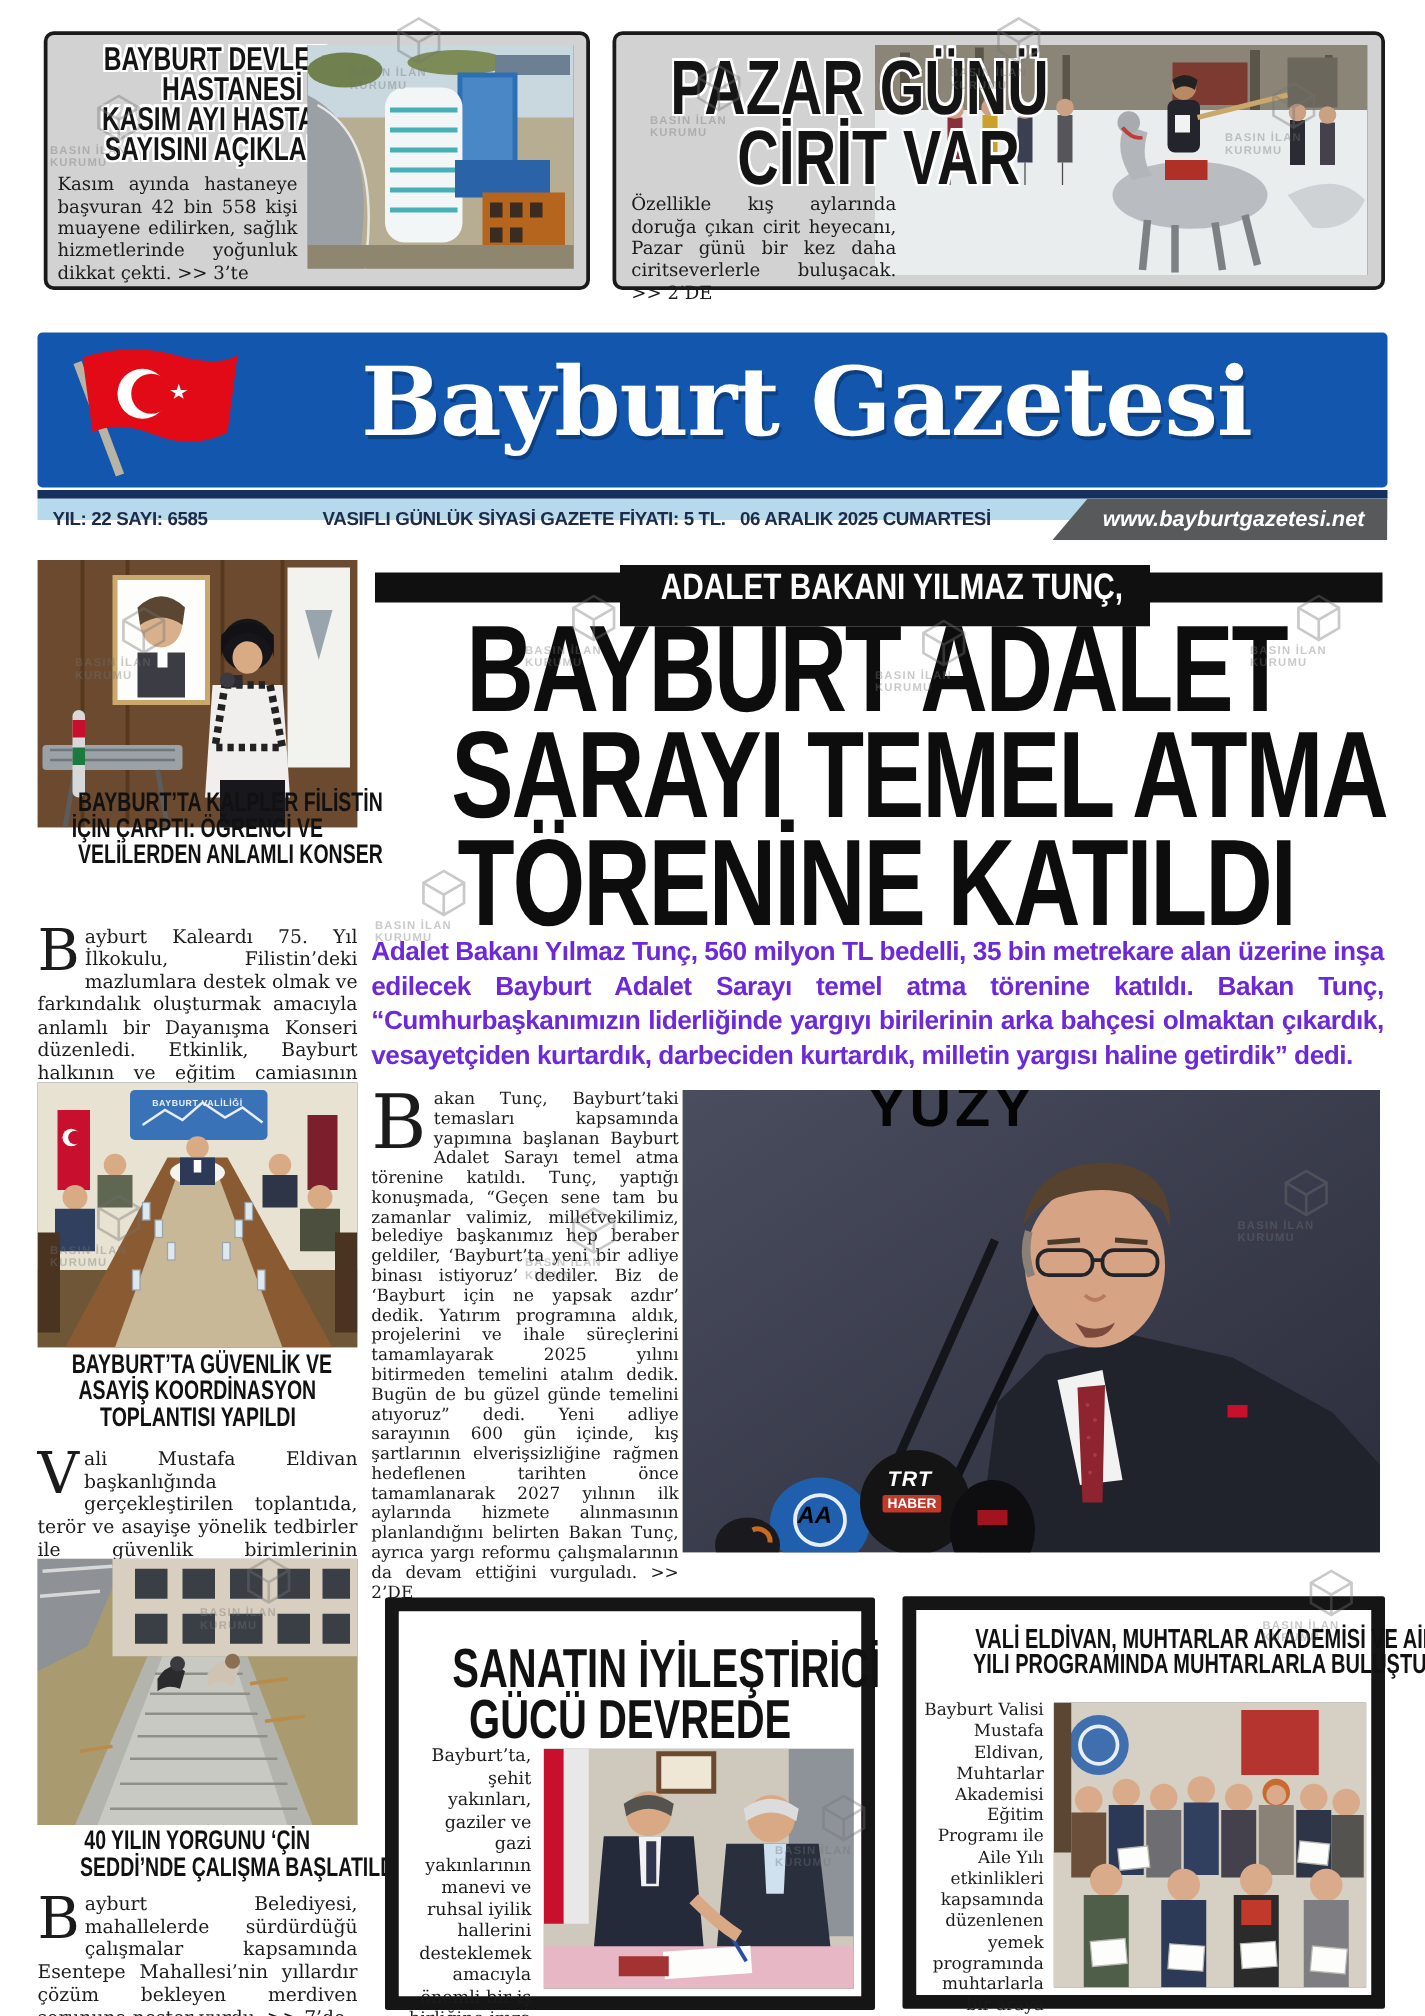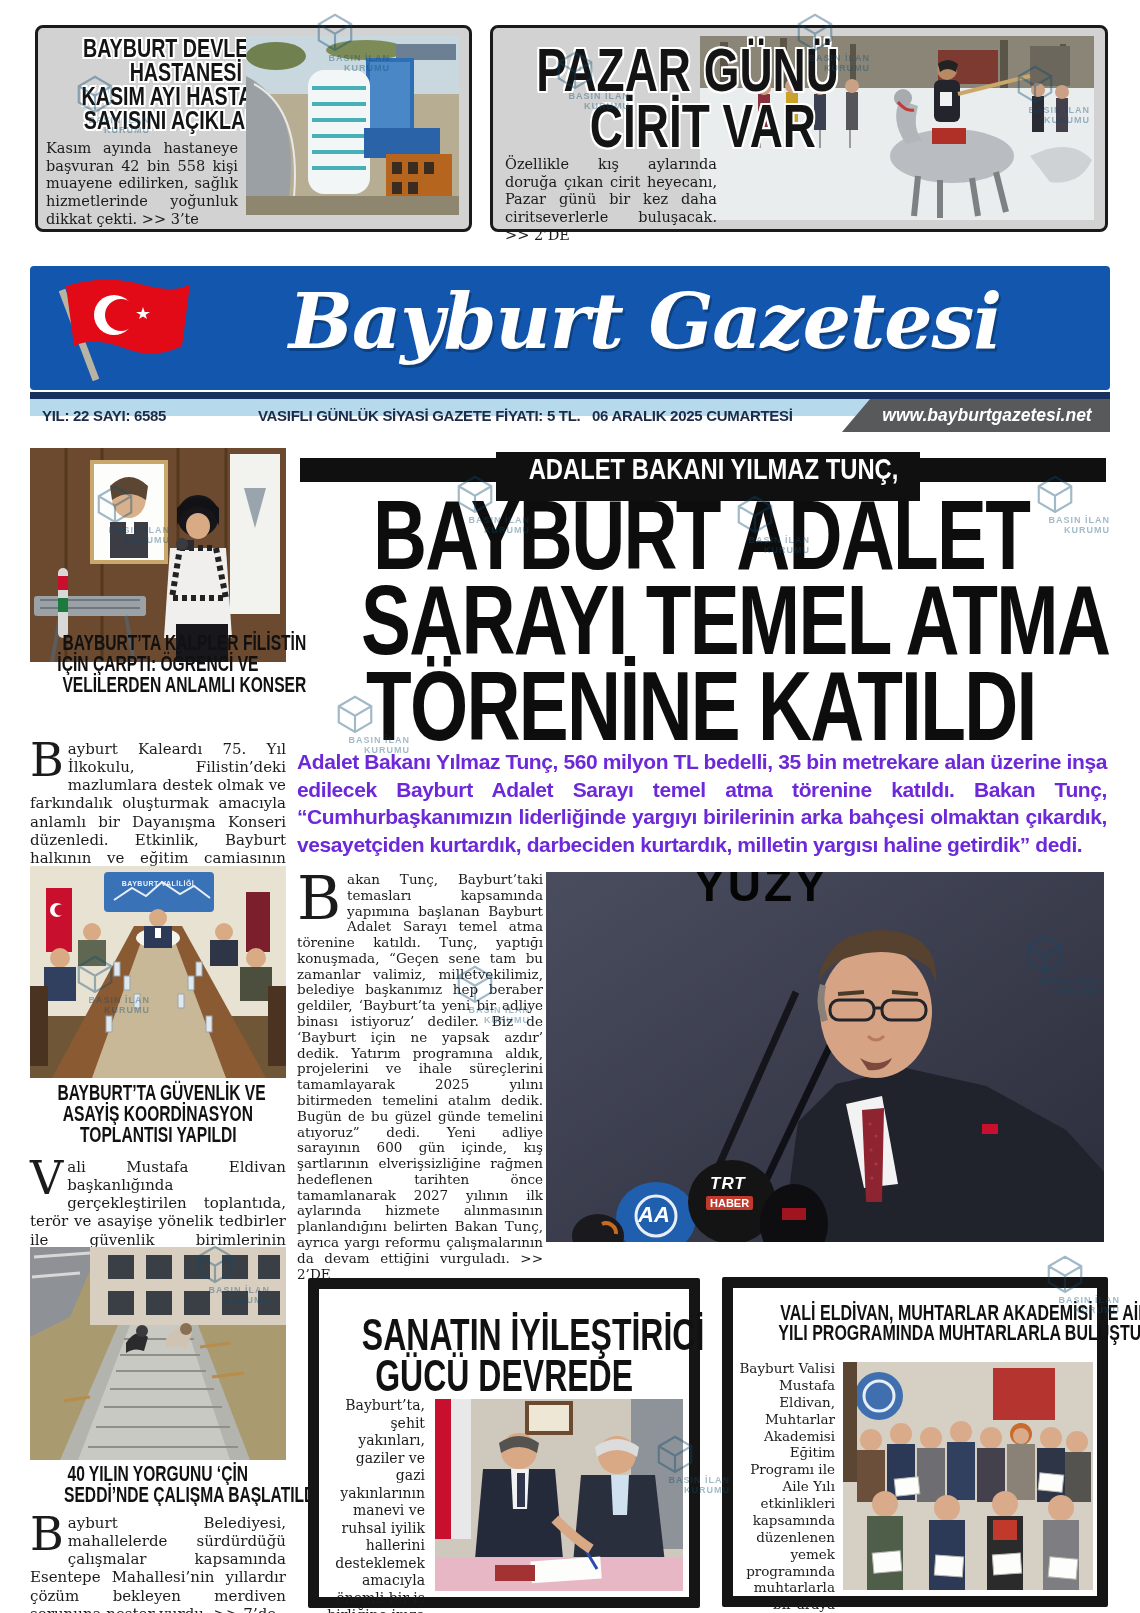--- a/index.html
+++ b/index.html
@@ -1,21 +1,21 @@
 <!DOCTYPE html>
 <html><head>
 <meta charset="utf-8">
 <style>
   html,body{margin:0;padding:0;background:#e9e9e9;}
   .page{position:relative;width:1140px;height:1613px;background:#ffffff;overflow:hidden;
         font-family:"Liberation Sans",sans-serif;color:#111;}
   .abs{position:absolute;}
   
   #wm-layer{position:absolute;inset:0;z-index:30;pointer-events:none;}
-  .wm{position:absolute;width:110px;text-align:right;opacity:.38;color:#0c4a6e;}
+  .wm{position:absolute;width:110px;text-align:left;opacity:.38;color:#737373;}
   .wm svg{display:block;margin:0 auto;}
   .wm span{display:block;font-size:9px;font-weight:bold;letter-spacing:1px;line-height:1.1;}
   
   .cnd{display:inline-block;white-space:nowrap;transform-origin:50% 50%;font-weight:bold;}
   
   .topbox{background:#d2d2d2;border:3px solid #1a1a1a;border-radius:8px;}
   .outline-head{color:#141414;font-weight:bold;line-height:1.0;
     text-shadow:-2px -2px 0 #fff,2px -2px 0 #fff,-2px 2px 0 #fff,2px 2px 0 #fff,
                  0 -2px 0 #fff,0 2px 0 #fff,-2px 0 0 #fff,2px 0 0 #fff;}
   .serifbody{font-family:"DejaVu Serif","Liberation Serif",serif;text-align:justify;color:#1b1b1b;}
@@ -152,21 +152,21 @@
         <line x1="258" y1="58" x2="330" y2="40" stroke="#caa76a" stroke-width="4"></line>
       </svg>
     </div>
     <div class="abs" style="left:10px;top:14px;width:340px;text-align:center;z-index:4;">
       <span class="cnd outline-head" style="font-size:56px;transform:scale(.82,1.1);">PAZAR GÜNÜ</span><br>
       <span class="cnd outline-head" style="font-size:56px;transform:scale(.82,1.1);margin-left:60px;">CİRİT VAR</span>
     </div>
     <p class="abs serifbody" style="left:12px;top:128px;width:212px;margin:0;font-size:14.5px;line-height:1.22;">Özellikle kış aylarında doruğa çıkan cirit heyecanı, Pazar günü bir kez daha ciritseverlerle buluşacak. &gt;&gt; 2’DE</p>
   </div>
 
-  <div class="abs masthead" style="left:30px;top:266px;width:1080px;height:124px;font-style:italic;">
+  <div class="abs masthead" style="left:30px;top:266px;width:1080px;height:124px;">
     <div class="abs" style="left:14px;top:6px;width:170px;height:112px;">
       <svg viewBox="0 0 170 112">
         <line x1="18" y1="18" x2="52" y2="108" stroke="#b9b3a4" stroke-width="7"></line>
         <path d="M22 14 Q60 2 96 12 Q132 22 146 12 L138 74 Q110 88 80 76 Q50 64 30 74 Z" fill="#e30a17"></path>
         <circle cx="70" cy="43" r="20" fill="#fff"></circle>
         <circle cx="77" cy="43" r="16" fill="#e30a17"></circle>
         <path d="M99 35 L103 47 L92 40 L106 40 L95 47 Z" fill="#fff"></path>
       </svg>
     </div>
     <div class="abs mast-title" style="left:160px;top:18px;width:910px;">Bayburt Gazetesi</div>
@@ -381,21 +381,21 @@
         <rect x="436" y="252" width="16" height="10" fill="#c8102e"></rect>
         <ellipse cx="110" cy="346" rx="40" ry="36" fill="#1f5fae"></ellipse>
         <circle cx="110" cy="344" r="20" fill="none" stroke="#e8eef5" stroke-width="3"></circle>
         <ellipse cx="186" cy="330" rx="44" ry="42" fill="#141414"></ellipse>
         <ellipse cx="248" cy="352" rx="34" ry="40" fill="#0e0e10"></ellipse>
         <rect x="236" y="336" width="24" height="12" fill="#a01420"></rect>
         <ellipse cx="52" cy="364" rx="26" ry="22" fill="#1a1a1e"></ellipse>
         <path d="M56 352 a10 10 0 0 1 14 10" stroke="#c86a20" stroke-width="4" fill="none"></path>
       </svg>
       <span class="ovl" style="left:148px;top:-14px;font-size:46px;font-weight:bold;color:#000000;letter-spacing:3px;opacity:.92;">YÜZY</span>
-      <span class="ovl" style="left:92px;top:330px;font-size:22px;font-weight:bold;font-style:italic;color:#ffffff;">AA</span>
+      <span class="ovl" style="left:92px;top:330px;font-size:19px;font-weight:bold;font-style:italic;color:#000000;">AA</span>
       <span class="ovl" style="left:164px;top:302px;font-size:17px;font-weight:bold;font-style:italic;color:#fff;letter-spacing:1px;">TRT</span>
       <span class="ovl" style="left:160px;top:324px;font-size:11px;font-weight:bold;color:#fff;background:#c0392b;padding:1px 4px;border-radius:2px;">HABER</span>
     </div>
   </div>
 
   <div class="abs bbox" style="left:308px;top:1278px;width:392px;height:330px;">
     <div class="bbox-head" style="margin-top:26px;">
       <span class="cnd" style="font-size:40px;transform:scale(.8,1.1);">SANATIN İYİLEŞTİRİCİ</span><br>
       <span class="cnd" style="font-size:40px;transform:scale(.8,1.1);">GÜCÜ DEVREDE</span>
     </div>

